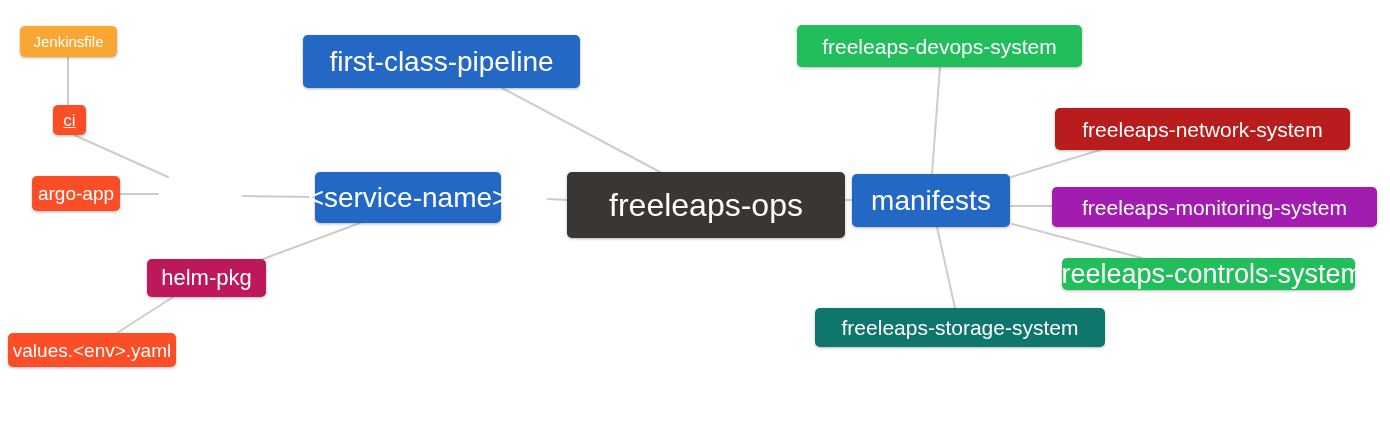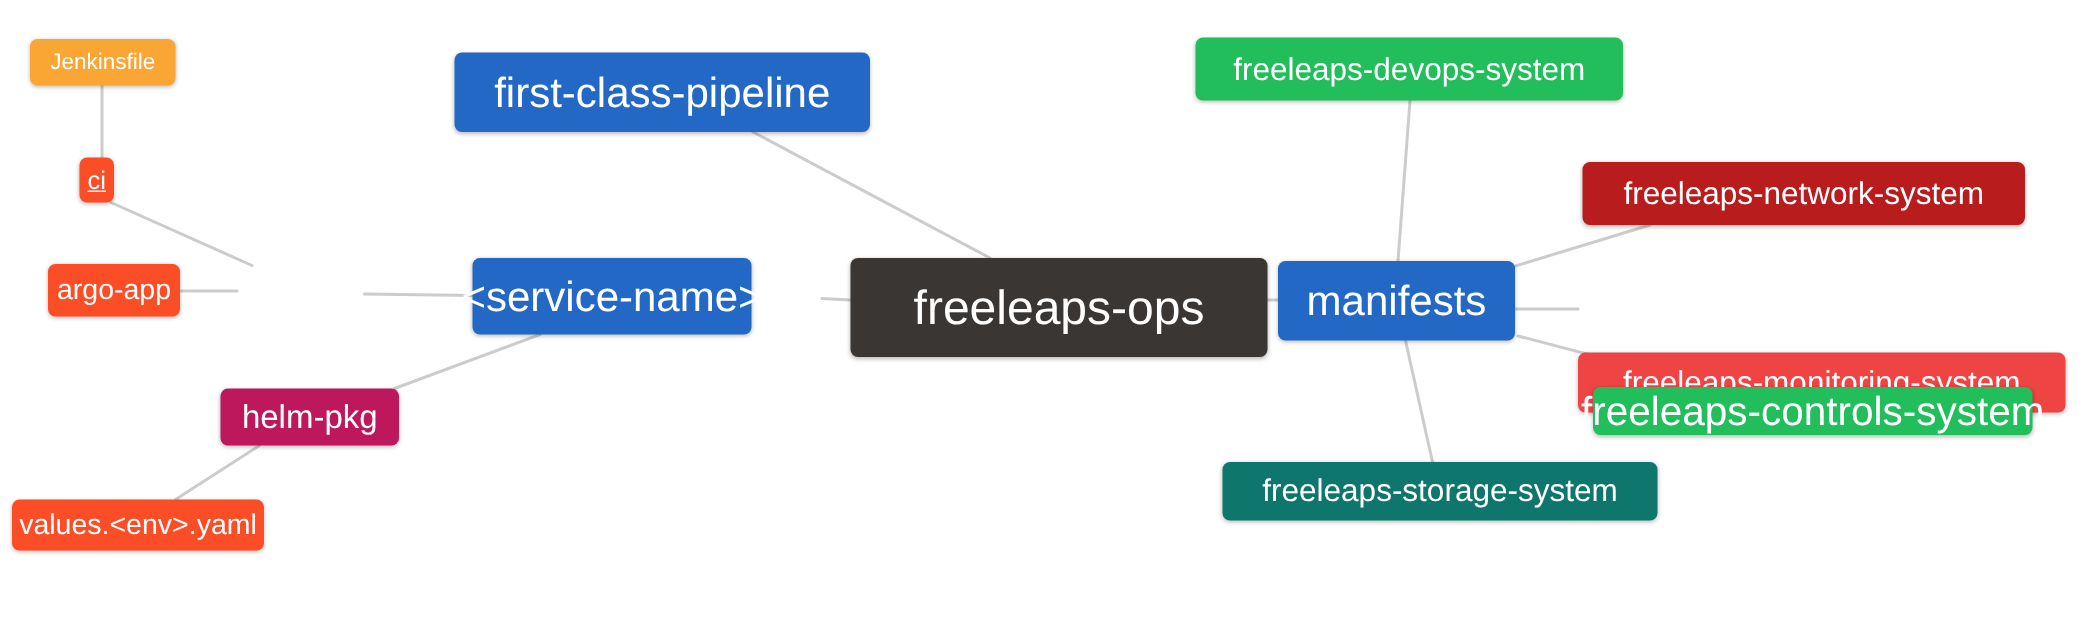--- a/index.html
+++ b/index.html
@@ -67,39 +67,39 @@
     </div>
     <div class="node" style="left: 315px; top: 172px; width: 186px; height: 51px; background: rgb(34, 104, 196); font-size: 28px; color: rgb(255, 255, 255);">
       <span>&lt;service-name&gt;</span>
     </div>
     <div class="node" style="left: 852px; top: 174px; width: 158px; height: 53px; background: rgb(34, 104, 196); font-size: 28px; color: rgb(255, 255, 255);">
       <span>manifests</span>
     </div>
     <div class="node" style="left: 147px; top: 259px; width: 119px; height: 38px; background: #be185d; font-size: 22px; color: rgb(255, 255, 255);">
       <span>helm-pkg</span>
     </div>
-    <div class="node" style="left: 53px; top: 105px; width: 23px; height: 30px; background: rgb(251, 77, 38); font-size: 17px; color: rgb(255, 255, 255); text-decoration: underline;">
+    <div class="node" style="left: 53px; top: 105px; width: 33px; height: 30px; background: rgb(251, 77, 38); font-size: 17px; color: rgb(255, 255, 255); text-decoration: underline;">
       <span>ci</span>
     </div>
     <div class="node" style="left: 32px; top: 176px; width: 88px; height: 35px; background: rgb(251, 77, 38); font-size: 19px; color: rgb(255, 255, 255);">
       <span>argo-app</span>
     </div>
     <div class="node" style="left: 20px; top: 26px; width: 97px; height: 31px; background: rgb(250, 166, 52); font-size: 15px; color: rgb(255, 255, 255);">
       <span>Jenkinsfile</span>
     </div>
     <div class="node" style="left: 8px; top: 333px; width: 168px; height: 34px; background: rgb(251, 77, 38); font-size: 19px; color: rgb(255, 255, 255);">
       <span>values.&lt;env&gt;.yaml</span>
     </div>
     <div class="node" style="left: 797px; top: 25px; width: 285px; height: 42px; background: rgb(35, 190, 92); font-size: 21px; color: rgb(255, 255, 255);">
       <span>freeleaps-devops-system</span>
     </div>
     <div class="node" style="left: 1055px; top: 108px; width: 295px; height: 42px; background: #b91c1c; font-size: 21px; color: rgb(255, 255, 255);">
       <span>freeleaps-network-system</span>
     </div>
-    <div class="node" style="left: 1052px; top: 187px; width: 325px; height: 40px; background: #ef4444; font-size: 21px; color: rgb(255, 255, 255); margin-top: 48px;">
+    <div class="node" style="left: 1052px; top: 187px; width: 325px; height: 40px; background: #a21caf; font-size: 21px; color: rgb(255, 255, 255);">
       <span>freeleaps-monitoring-system</span>
     </div>
     <div class="node" style="left: 1062px; top: 258px; width: 293px; height: 32px; background: rgb(35, 190, 92); font-size: 27px; color: rgb(255, 255, 255); justify-content: center;">
       <span>freeleaps-controls-system</span>
     </div>
     <div class="node" style="left: 815px; top: 308px; width: 290px; height: 39px; background: #0f766e; font-size: 21px; color: rgb(255, 255, 255);">
       <span>freeleaps-storage-system</span>
     </div>
   </div>
 

